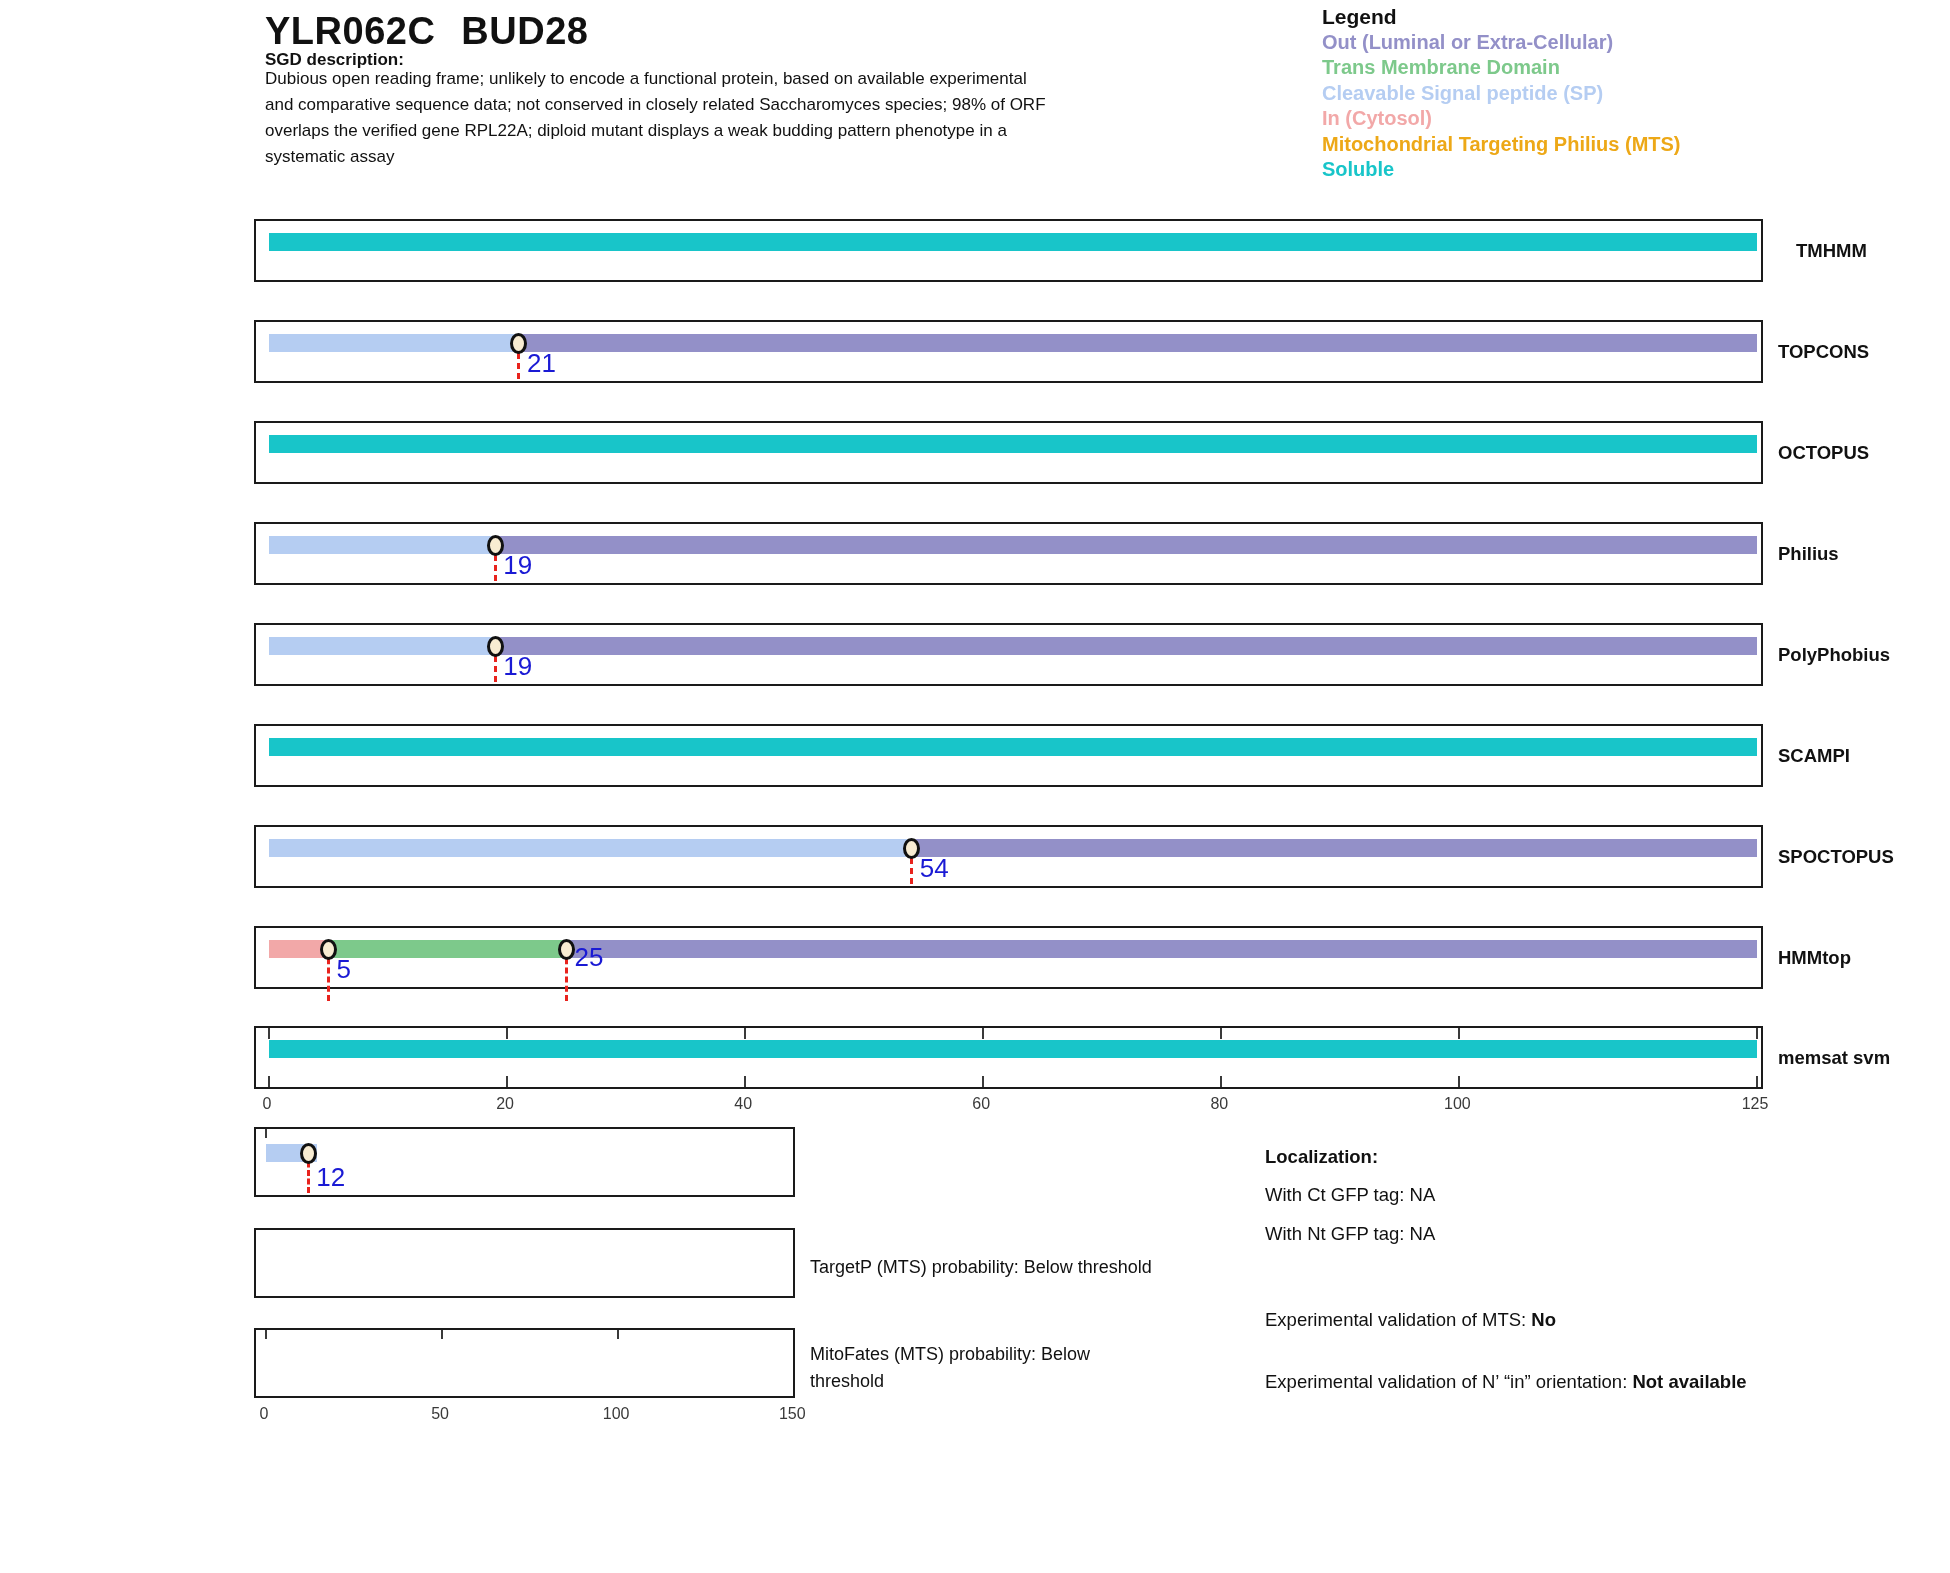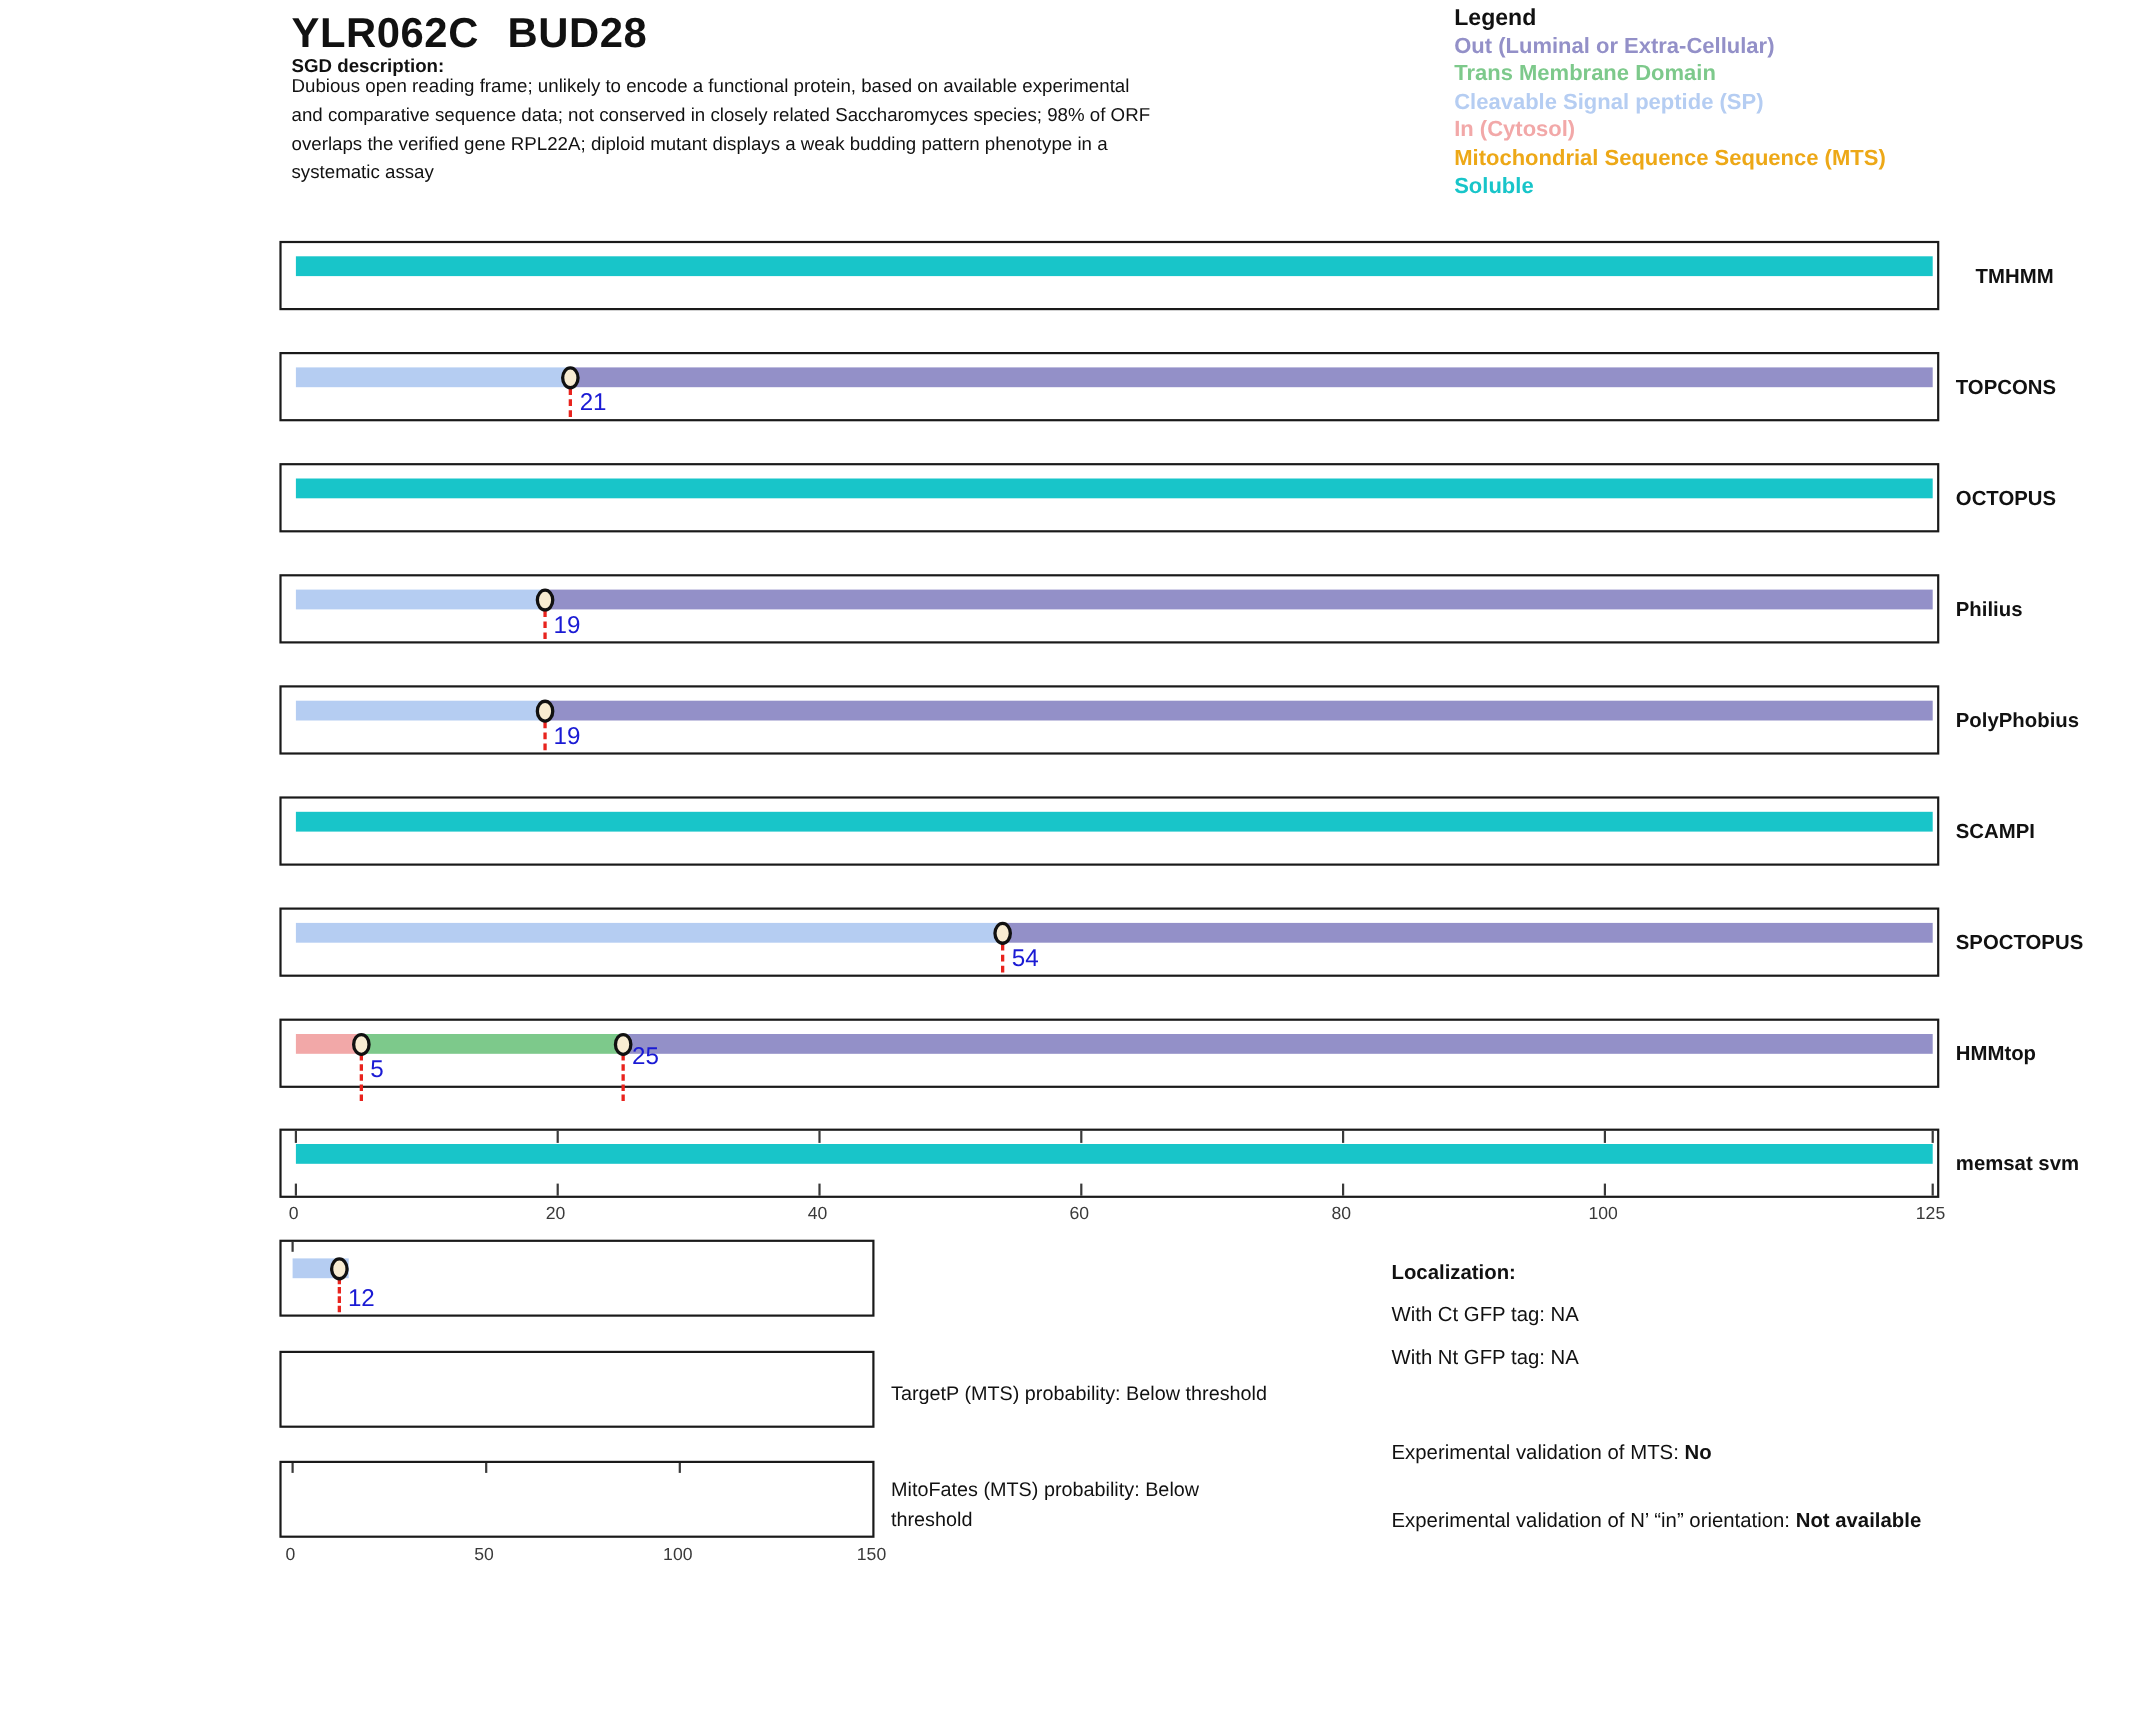--- a/index.html
+++ b/index.html
@@ -10,21 +10,21 @@
   #title .gene{margin-left:26px;}
   #sgd-label{left:265px;top:50px;font-size:17px;font-weight:bold;}
   #description{left:265px;top:66px;width:790px;font-size:17px;line-height:26px;}
   #legend{left:1322px;top:4px;}
   #legend-title{font-size:21px;font-weight:bold;color:#111;line-height:26px;}
   .legend-entry{font-size:20px;font-weight:bold;line-height:25.4px;white-space:nowrap;}
   .tbox{position:absolute;border:2px solid #1a1a1a;background:#fff;box-sizing:border-box;}
   .seg{position:absolute;}
   .track-label{position:absolute;font-size:18.5px;font-weight:bold;white-space:nowrap;}
   .marker{position:absolute;box-sizing:border-box;border:3px solid #111;border-radius:50%;z-index:3;}
-  .mlabel{position:absolute;font-size:22px;z-index:4;white-space:nowrap;}
+  .mlabel{position:absolute;font-size:26px;z-index:4;white-space:nowrap;}
   .tick{position:absolute;width:2px;background:#3a3a3a;}
   .axis-label{position:absolute;font-size:16px;color:#3a3a3a;transform:translateX(-50%);white-space:nowrap;}
   .caption{position:absolute;font-size:18px;line-height:27px;color:#111;}
   .info-line{position:absolute;font-size:18.5px;line-height:28px;color:#111;}
   .b{font-weight:bold;}
 </style>
 </head>
 <body>
 
 <div id="root">
@@ -35,21 +35,21 @@
 
   <div class="abs" id="sgd-label">SGD description:</div>
   <div class="abs" id="description">Dubious open reading frame; unlikely to encode a functional protein, based on available experimental and comparative sequence data; not conserved in closely related Saccharomyces species; 98% of ORF overlaps the verified gene RPL22A; diploid mutant displays a weak budding pattern phenotype in a systematic assay</div>
 
   <div class="abs" id="legend">
     <div id="legend-title">Legend</div>
     <div class="legend-entry" style="color: rgb(147, 144, 200);">Out (Luminal or Extra-Cellular)</div>
     <div class="legend-entry" style="color: rgb(125, 201, 139);">Trans Membrane Domain</div>
     <div class="legend-entry" style="color: rgb(181, 205, 242);">Cleavable Signal peptide (SP)</div>
     <div class="legend-entry" style="color: rgb(242, 168, 168);">In (Cytosol)</div>
-    <div class="legend-entry" style="color: rgb(237, 168, 23);">Mitochondrial Sequence Sequence (MTS)</div>
+    <div class="legend-entry" style="color: rgb(237, 168, 23);">Mitochondrial Targeting Philius (MTS)</div>
     <div class="legend-entry" style="color: rgb(24, 197, 201);">Soluble</div>
   </div>
 
   <div id="tracks">
       <div class="tbox" style="position: absolute; left: 254px; top: 219px; width: 1509px; height: 63px;">
         <div class="seg" style="position: absolute; left: 13px; top: 12px; width: 1488px; height: 18px; background: rgb(24, 197, 201);"></div>
       </div>
       <div class="track-label" style="position: absolute; left: 1796px; top: 219px; height: 63px; line-height: 63px;">TMHMM</div>
       <div class="tbox" style="position: absolute; left: 254px; top: 320px; width: 1509px; height: 63px;">
         <div class="seg" style="position: absolute; left: 13px; top: 12px; width: 249.984px; height: 18px; background: rgb(181, 205, 242);"></div>

